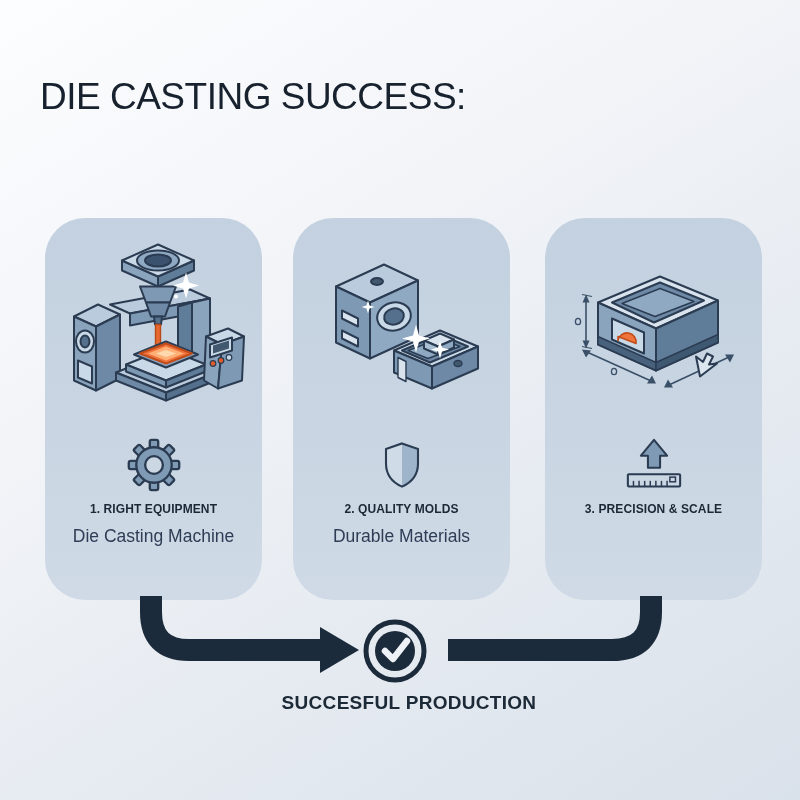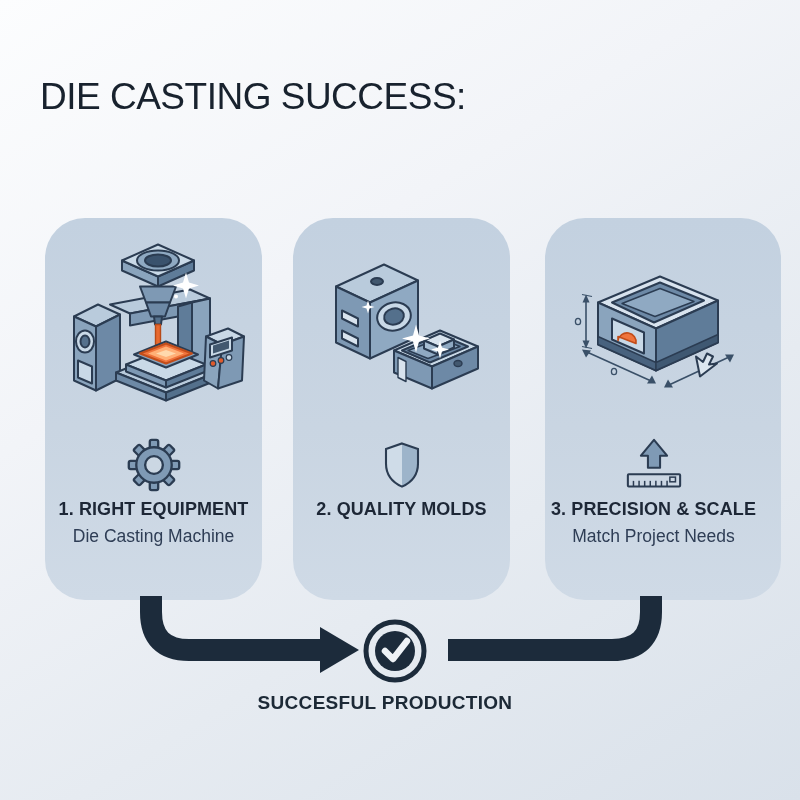--- a/index.html
+++ b/index.html
@@ -13,35 +13,35 @@
     font-size:37px;font-weight:normal;line-height:46px;letter-spacing:-0.5px;
     color:#18222e;
   }
   .card{
     position:absolute;top:218px;width:217px;height:382px;
     border-radius:40px;
     background:linear-gradient(180deg,#c3d1e0 0%,#c9d5e2 55%,#cfdae6 100%);
   }
   .card.c1{left:45px;}
   .card.c2{left:293px;}
-  .card.c3{left:545px;padding-left:19px;}
+  .card.c3{left:545px;}
   .illus{position:absolute;left:13px;top:20px;width:190px;height:165px;}
   .iconslot{position:absolute;left:0;top:218px;width:217px;height:58px;
     display:flex;align-items:center;justify-content:center;}
   .card-heading{
     position:absolute;left:0;top:280px;width:217px;text-align:center;
-    font-size:18px;font-weight:bold;color:#1d2736;line-height:22px;letter-spacing:0.1px;
+    font-size:12px;font-weight:bold;color:#1d2736;line-height:22px;letter-spacing:0.1px;
   }
   .card-sub{
     position:absolute;left:0;top:306px;width:217px;text-align:center;
     font-size:17.5px;color:#2e3d55;line-height:24px;
   }
   .flow-svg{position:absolute;left:0;top:588px;width:800px;height:120px;}
   .flow-label{
-    position:absolute;left:185px;top:692px;width:400px;text-align:center;
+    position:absolute;left:209px;top:692px;width:400px;text-align:center;
     font-size:19px;font-weight:bold;color:#1c2936;letter-spacing:0.3px;
   }
 </style>
 </head>
 <body>
 
 <div class="title">
   <div>DIE CASTING SUCCESS:</div>
 </div>
 
@@ -148,20 +148,21 @@
     <path d="M62,60 L63.5,65 L68.5,66.5 L63.5,68 L62,73 L60.5,68 L55.5,66.5 L60.5,65 Z" fill="#ffffff"></path>
   </svg>
   <div class="iconslot">
     <svg width="40" height="48" viewBox="0 0 50 60">
       <path d="M25,3 L45,10 L45,28 C45,44 36,52 25,57 C14,52 5,44 5,28 L5,10 Z" fill="#9db4ca"></path>
       <path d="M25,3 L5,10 L5,28 C5,44 14,52 25,57 Z" fill="#cfdce8"></path>
       <path d="M25,3 L45,10 L45,28 C45,44 36,52 25,57 C14,52 5,44 5,28 L5,10 Z" fill="none" stroke="#2b3c52" stroke-width="2.6"></path>
     </svg>
   </div>
   <div class="card-heading">2. QUALITY MOLDS</div>
+  <div class="card-sub">Durable Materials</div>
 </div>
 
 <div class="card c3">
   <svg class="illus" viewBox="0 0 190 160">
     <g stroke="#2b3c52" stroke-width="2" stroke-linejoin="round">
 
       <polygon points="40,62 102,36 160,60 98,88" fill="#d8e3ee"></polygon>
       <polygon points="54,62 102,42 146,60 96,82" fill="#6d89a6"></polygon>
       <polygon points="64,63 102,48 136,61 97,76" fill="#8fa9c2" stroke-width="1.4"></polygon>
       <polygon points="40,62 98,88 98,130 40,104" fill="#8aa4bd"></polygon>
@@ -201,21 +202,20 @@
         <line x1="25" y1="53" x2="25" y2="47" stroke-width="1.6"></line>
         <line x1="31" y1="53" x2="31" y2="47" stroke-width="1.6"></line>
         <line x1="37" y1="53" x2="37" y2="47" stroke-width="1.6"></line>
         <line x1="43" y1="53" x2="43" y2="47" stroke-width="1.6"></line>
         <line x1="49" y1="53" x2="49" y2="47" stroke-width="1.6"></line>
         <rect x="52" y="43" width="6" height="5" stroke-width="1.6"></rect>
       </g>
     </svg>
   </div>
   <div class="card-heading">3. PRECISION &amp; SCALE</div>
-  <div class="card-sub">Match Project Needs</div>
 </div>
 
 <svg class="flow-svg" viewBox="0 0 800 120">
   <path d="M151,8 L151,24 Q151,62 189,62 L322,62" fill="none" stroke="#1c2b3b" stroke-width="22"></path>
   <polygon points="320,39 320,85 359,62" fill="#1c2b3b"></polygon>
   <g>
     <circle cx="395" cy="63" r="29" fill="none" stroke="#1c2b3b" stroke-width="5"></circle>
     <circle cx="395" cy="63" r="20" fill="#1c2b3b"></circle>
     <path d="M385,63 L393,71 L407,53" fill="none" stroke="#eef2f6" stroke-width="6.5" stroke-linecap="round" stroke-linejoin="round"></path>
   </g>

